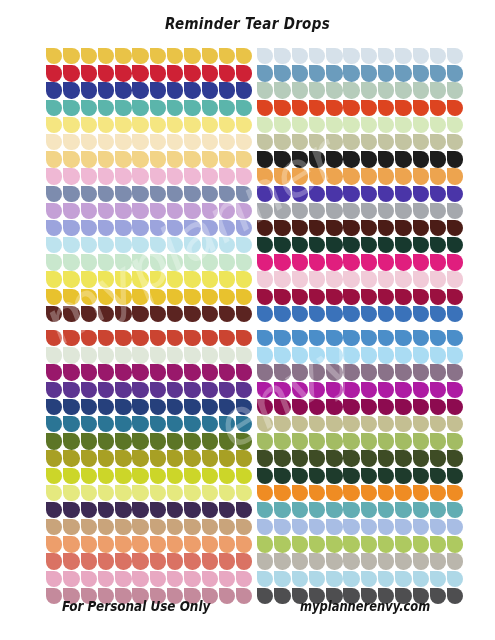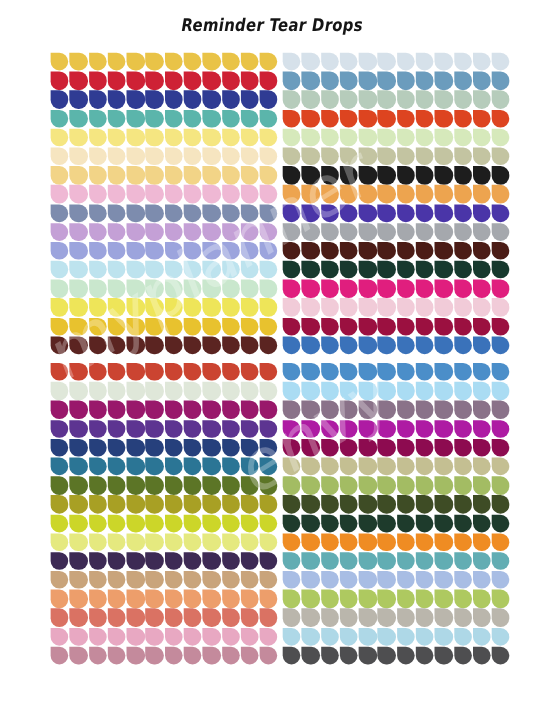--- a/index.html
+++ b/index.html
@@ -1018,14 +1018,18 @@
 
   <div class="watermark">
     <svg viewBox="0 0 495 470" xmlns="http://www.w3.org/2000/svg" aria-hidden="true">
       <g transform="rotate(-32 247 235)">
         <text x="247" y="150" text-anchor="middle" font-family="DejaVu Sans, sans-serif" font-size="62" font-style="italic" fill="#ffffff" opacity="0.92">myplanner</text>
         <text x="247" y="330" text-anchor="middle" font-family="DejaVu Sans, sans-serif" font-size="62" font-style="italic" fill="#ffffff" opacity="0.92">envy</text>
       </g>
     </svg>
   </div>
 
+  <div class="footer">
+    <span class="footer-left">For Personal Use Only</span>
+    <span class="footer-right">myplannerenvy.com</span>
+  </div>
 
 </div>
 
 </body></html>

